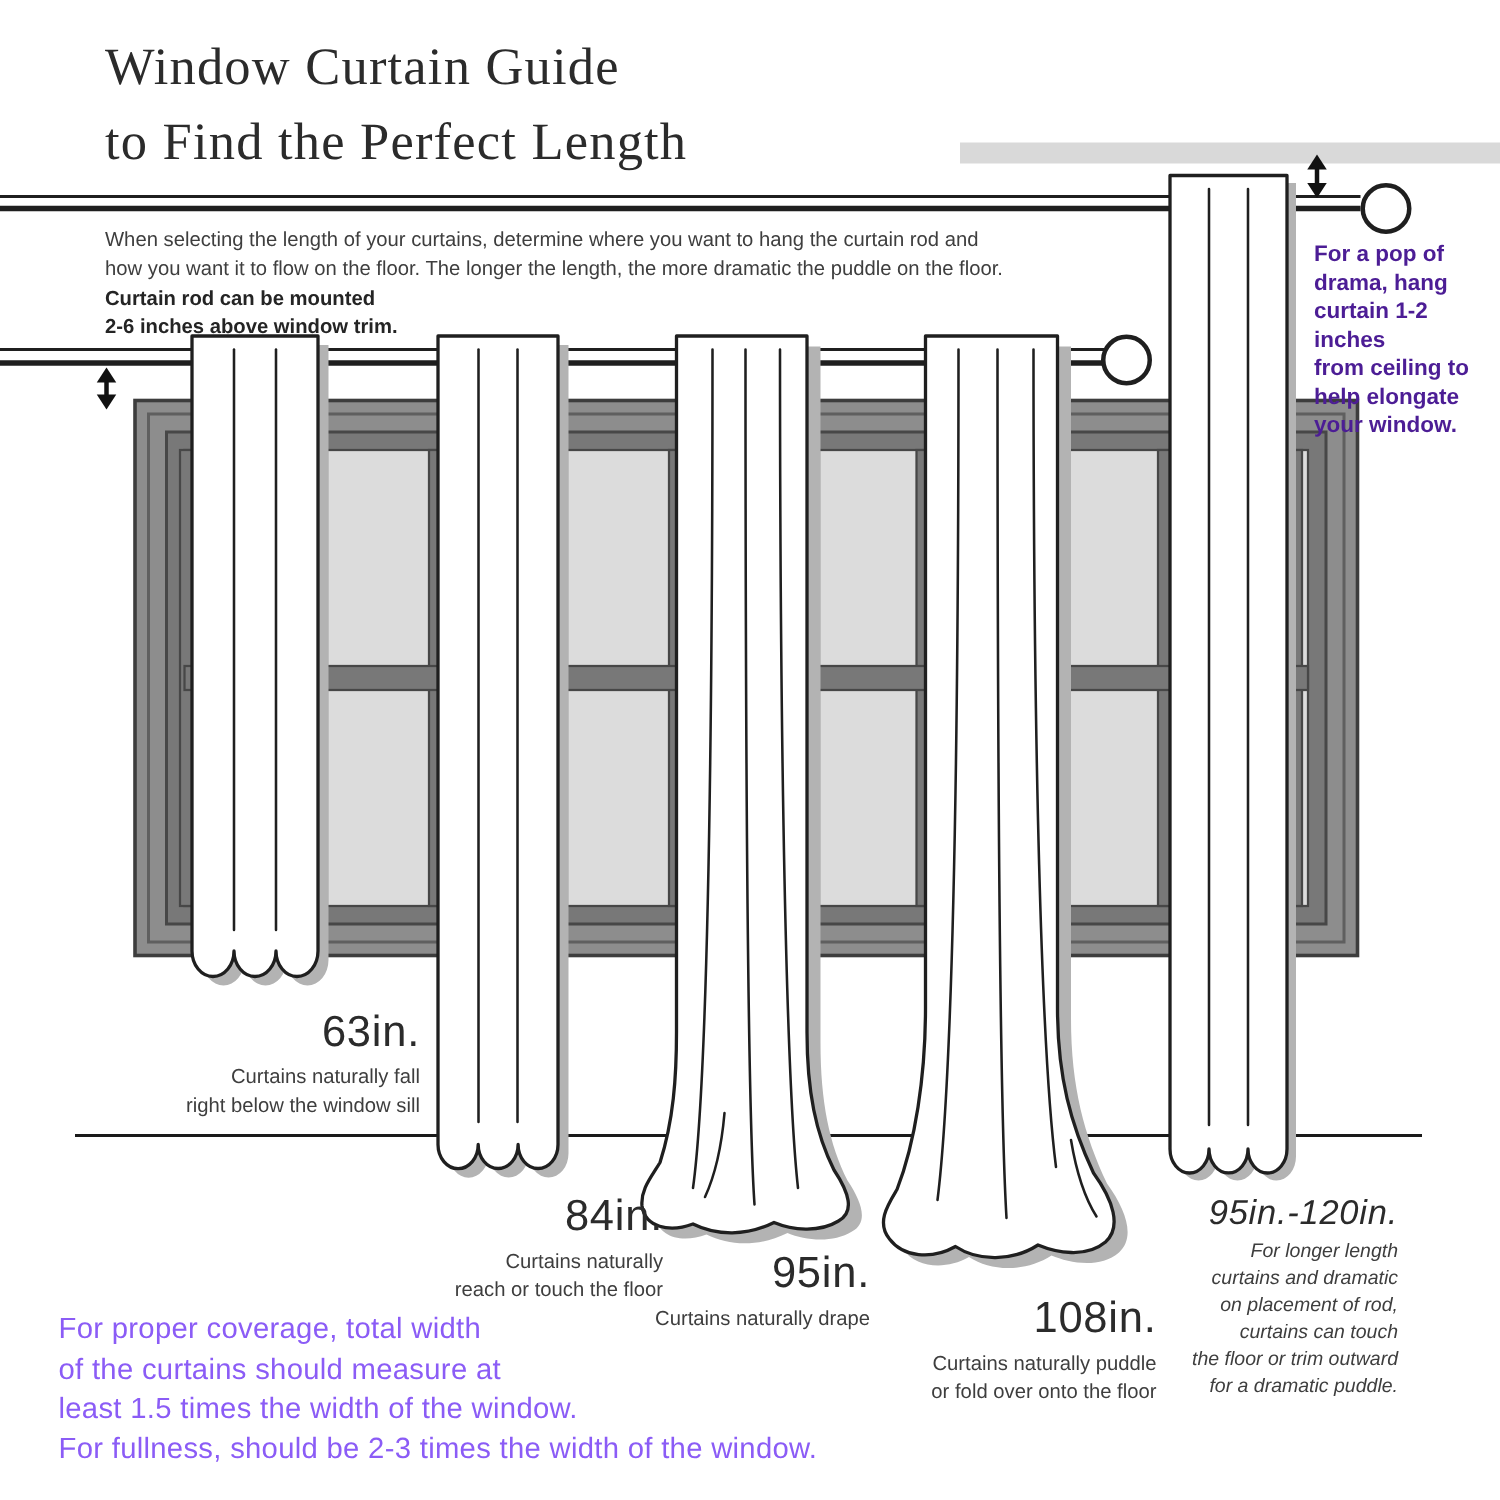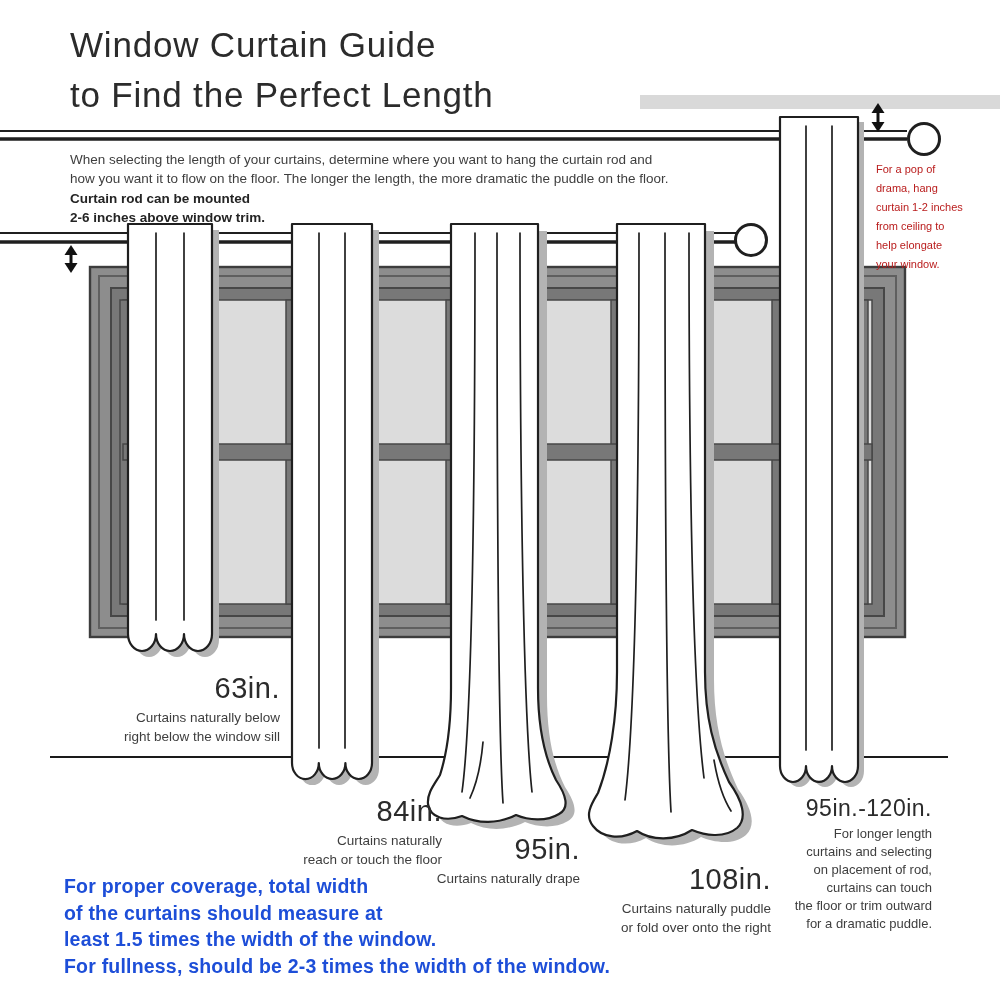--- a/index.html
+++ b/index.html
@@ -14,38 +14,38 @@
   }
   html,body{margin:0;padding:0;background:#ffffff;}
   .canvas{
     position:relative;width:1000px;height:1000px;background:#ffffff;overflow:hidden;
     font-family:"Liberation Sans", sans-serif;color:var(--ink);
   }
   .canvas svg{position:absolute;left:0;top:0;}
   .txt{position:absolute;}
   .title{
     left:70px;top:20px;font-size:35px;line-height:50px;letter-spacing:0.8px;
-    font-weight:400;color:var(--ink);
+    font-weight:400;color:var(--ink);font-family:Liberation Serif, serif;
   }
   .intro{
     left:70px;top:150px;font-size:13.5px;line-height:19px;color:var(--body);
   }
   .rod-note{
     left:70px;top:189px;font-size:13.5px;line-height:19px;font-weight:bold;color:#242424;
   }
   .ceiling-note{
-    left:876px;top:160px;font-size:11px;line-height:19px;font-weight:normal;color:#b91c1c;
+    left:876px;top:160px;font-size:15px;line-height:19px;font-weight:bold;color:#4c1d95;
   }
   .len-label{position:absolute;text-align:right;}
   .len-value{font-size:29px;color:var(--ink);letter-spacing:0.5px;}
   .len-desc{font-size:13.5px;line-height:19px;color:var(--body);margin-top:3px;}
   .len-label.small .len-value{font-size:23px;}
   .len-label.small .len-desc{font-size:13px;line-height:18px;}
   .footer{
-    left:64px;top:873px;font-size:19.5px;line-height:26.5px;font-weight:bold;color:#1d4ed8;
+    left:39px;top:873px;font-size:19.5px;line-height:26.5px;font-weight:normal;color:#8b5cf6;
     letter-spacing:0.2px;
   }
   
   .rod-thin{stroke:var(--line);stroke-width:2;}
   .rod-thick{stroke:var(--line);stroke-width:3.6;}
   .finial{fill:#ffffff;stroke:var(--line);stroke-width:3;}
   .ceiling-bar{fill:var(--ceiling);}
   .win-outer{fill:var(--frame);stroke:#3d3d3d;stroke-width:2.4;}
   .win-molding{fill:none;stroke:#5f5f5f;stroke-width:2;}
   .win-sash{fill:var(--sash);stroke:#474747;stroke-width:2;}
@@ -168,21 +168,21 @@
     <div>drama, hang</div>
     <div>curtain 1-2 inches</div>
     <div>from ceiling to</div>
     <div>help elongate</div>
     <div>your window.</div>
   </div>
 
   <div class="txt len-label" style="left:60px;top:672px;width:220px;">
     <div class="len-value">63in.</div>
     <div class="len-desc">
-      <div>Curtains naturally below</div>
+      <div>Curtains naturally fall</div>
       <div>right below the window sill</div>
     </div>
   </div>
 
   <div class="txt len-label" style="left:222px;top:795px;width:220px;">
     <div class="len-value">84in.</div>
     <div class="len-desc">
       <div>Curtains naturally</div>
       <div>reach or touch the floor</div>
     </div>
@@ -192,29 +192,29 @@
     <div class="len-value">95in.</div>
     <div class="len-desc">
       <div>Curtains naturally drape</div>
     </div>
   </div>
 
   <div class="txt len-label" style="left:551px;top:863px;width:220px;">
     <div class="len-value">108in.</div>
     <div class="len-desc">
       <div>Curtains naturally puddle</div>
-      <div>or fold over onto the right</div>
-    </div>
-  </div>
-
-  <div class="txt len-label small" style="left:728px;top:795px;width:204px;">
+      <div>or fold over onto the floor</div>
+    </div>
+  </div>
+
+  <div class="txt len-label small" style="left:728px;top:795px;width:204px;font-style:italic;">
     <div class="len-value">95in.-120in.</div>
     <div class="len-desc">
       <div>For longer length</div>
-      <div>curtains and selecting</div>
+      <div>curtains and dramatic</div>
       <div>on placement of rod,</div>
       <div>curtains can touch</div>
       <div>the floor or trim outward</div>
       <div>for a dramatic puddle.</div>
     </div>
   </div>
 
   <div class="txt footer">
     <div>For proper coverage, total width</div>
     <div>of the curtains should measure at</div>

